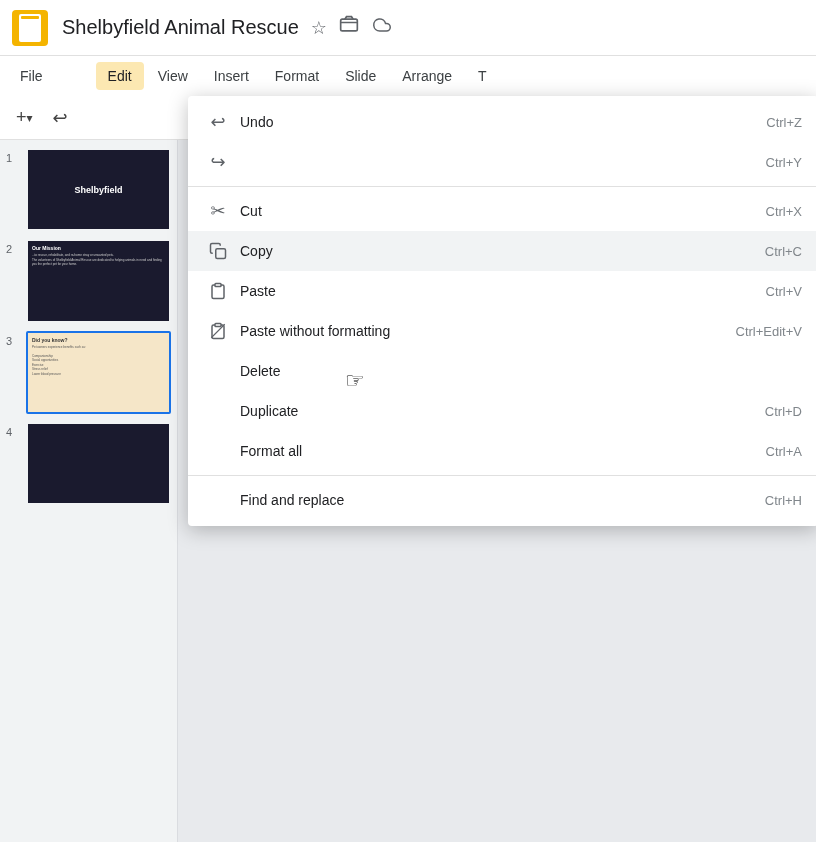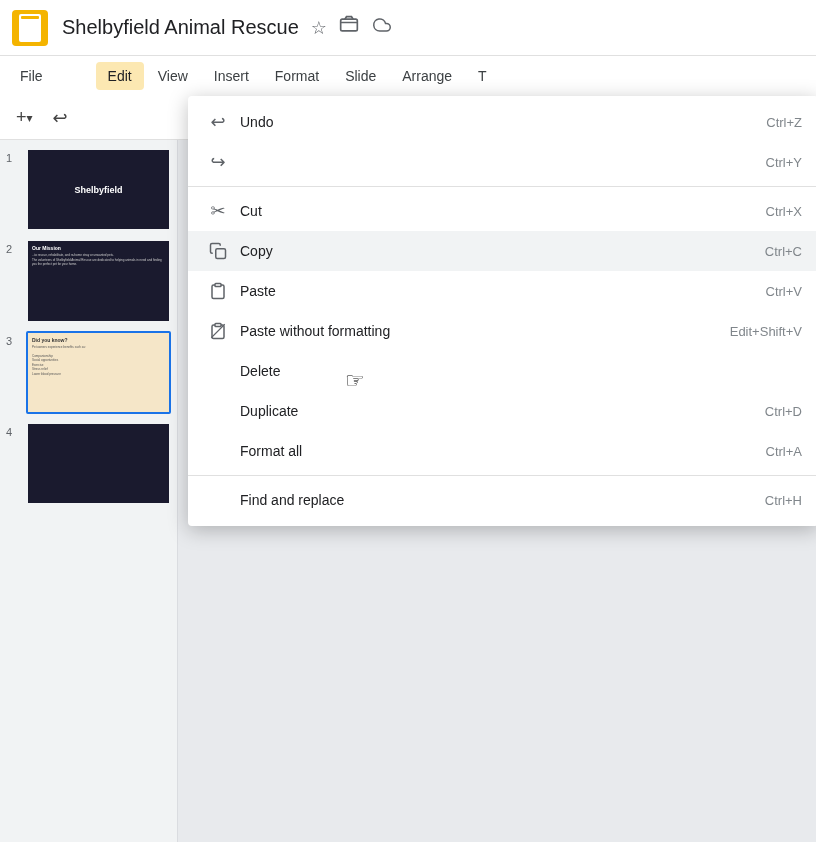--- a/index.html
+++ b/index.html
@@ -420,21 +420,21 @@
 
   <div class="dropdown-item">
     <span class="dropdown-item-icon" style="font-size:15px;">
       <svg width="18" height="18" viewBox="0 0 24 24" fill="none" stroke="#5f6368" stroke-width="2">
         <path d="M16 4h2a2 2 0 0 1 2 2v14a2 2 0 0 1-2 2H6a2 2 0 0 1-2-2V6a2 2 0 0 1 2-2h2"></path>
         <rect x="8" y="2" width="8" height="4" rx="1"></rect>
         <line x1="3" y1="21" x2="21" y2="3" stroke="#5f6368" stroke-width="1.5"></line>
       </svg>
     </span>
     <span class="dropdown-item-label">Paste without formatting</span>
-    <span class="dropdown-item-shortcut">Edit+Shift+V</span>
+    <span class="dropdown-item-shortcut">Ctrl+Edit+V</span>
   </div>
 
   <div class="dropdown-item">
     <span class="dropdown-item-icon"></span>
     <span class="dropdown-item-label">Delete</span>
     <span class="dropdown-item-shortcut"></span>
   </div>
 
   <div class="dropdown-item">
     <span class="dropdown-item-icon"></span>

